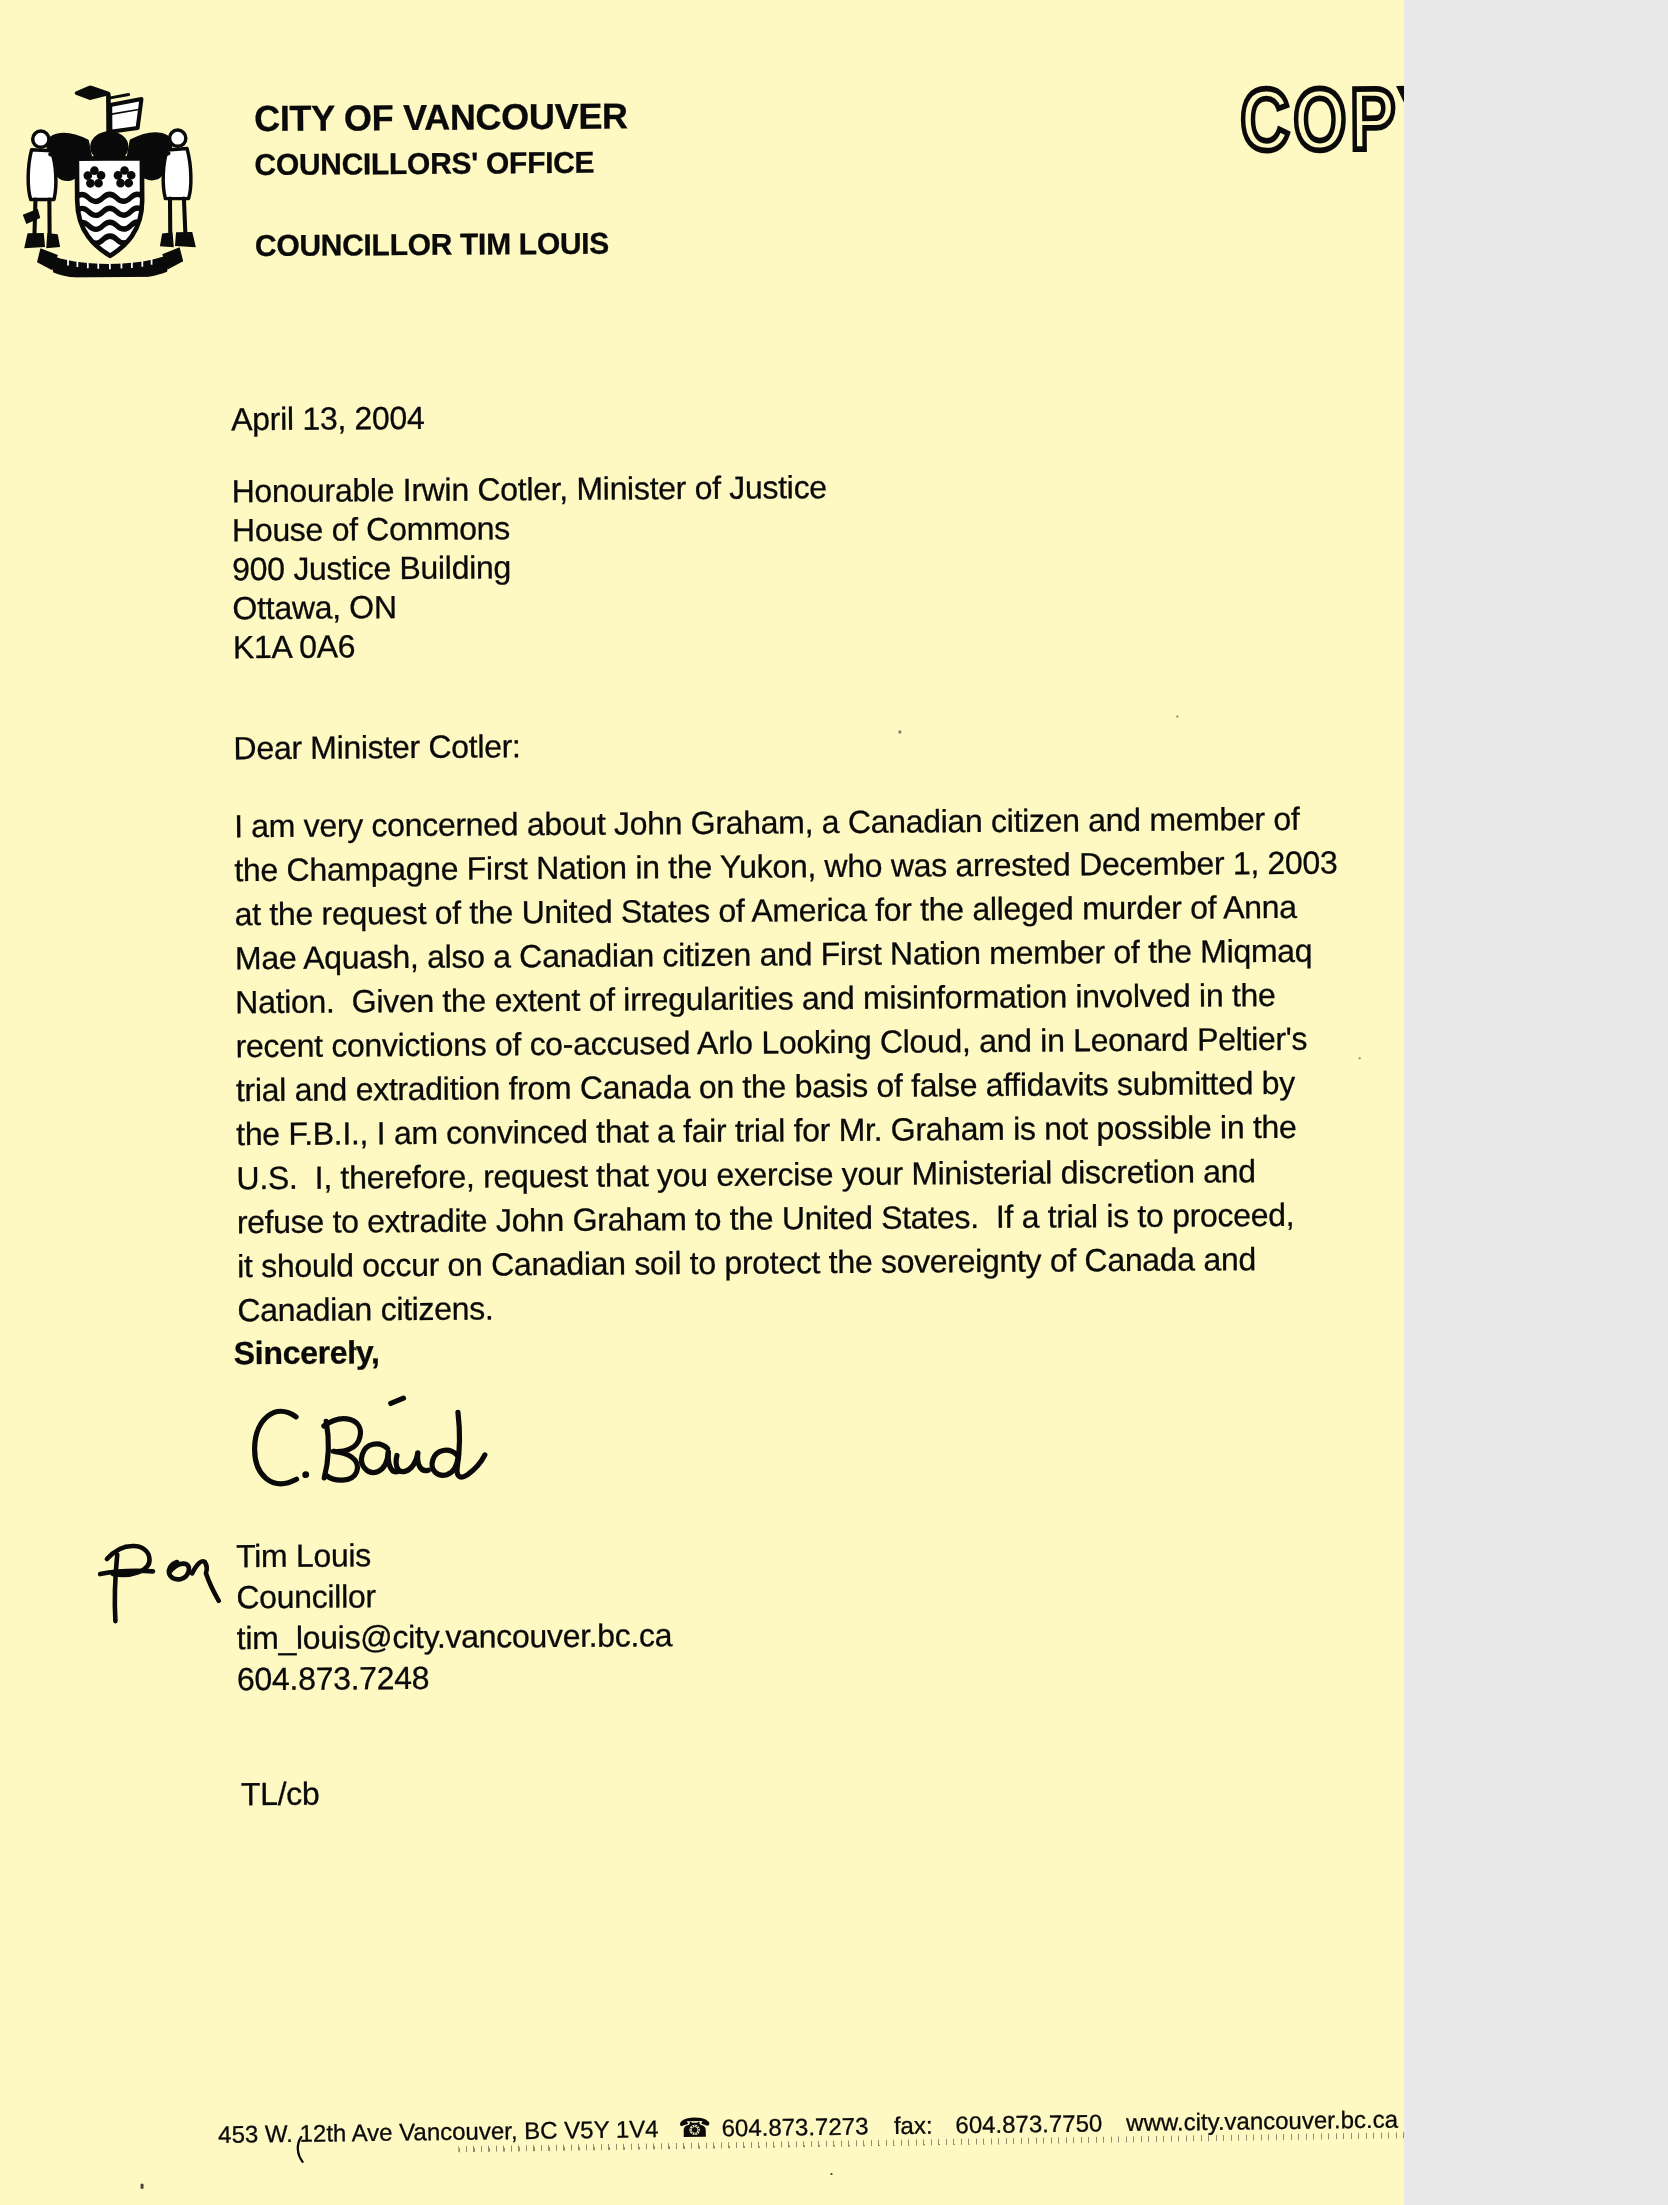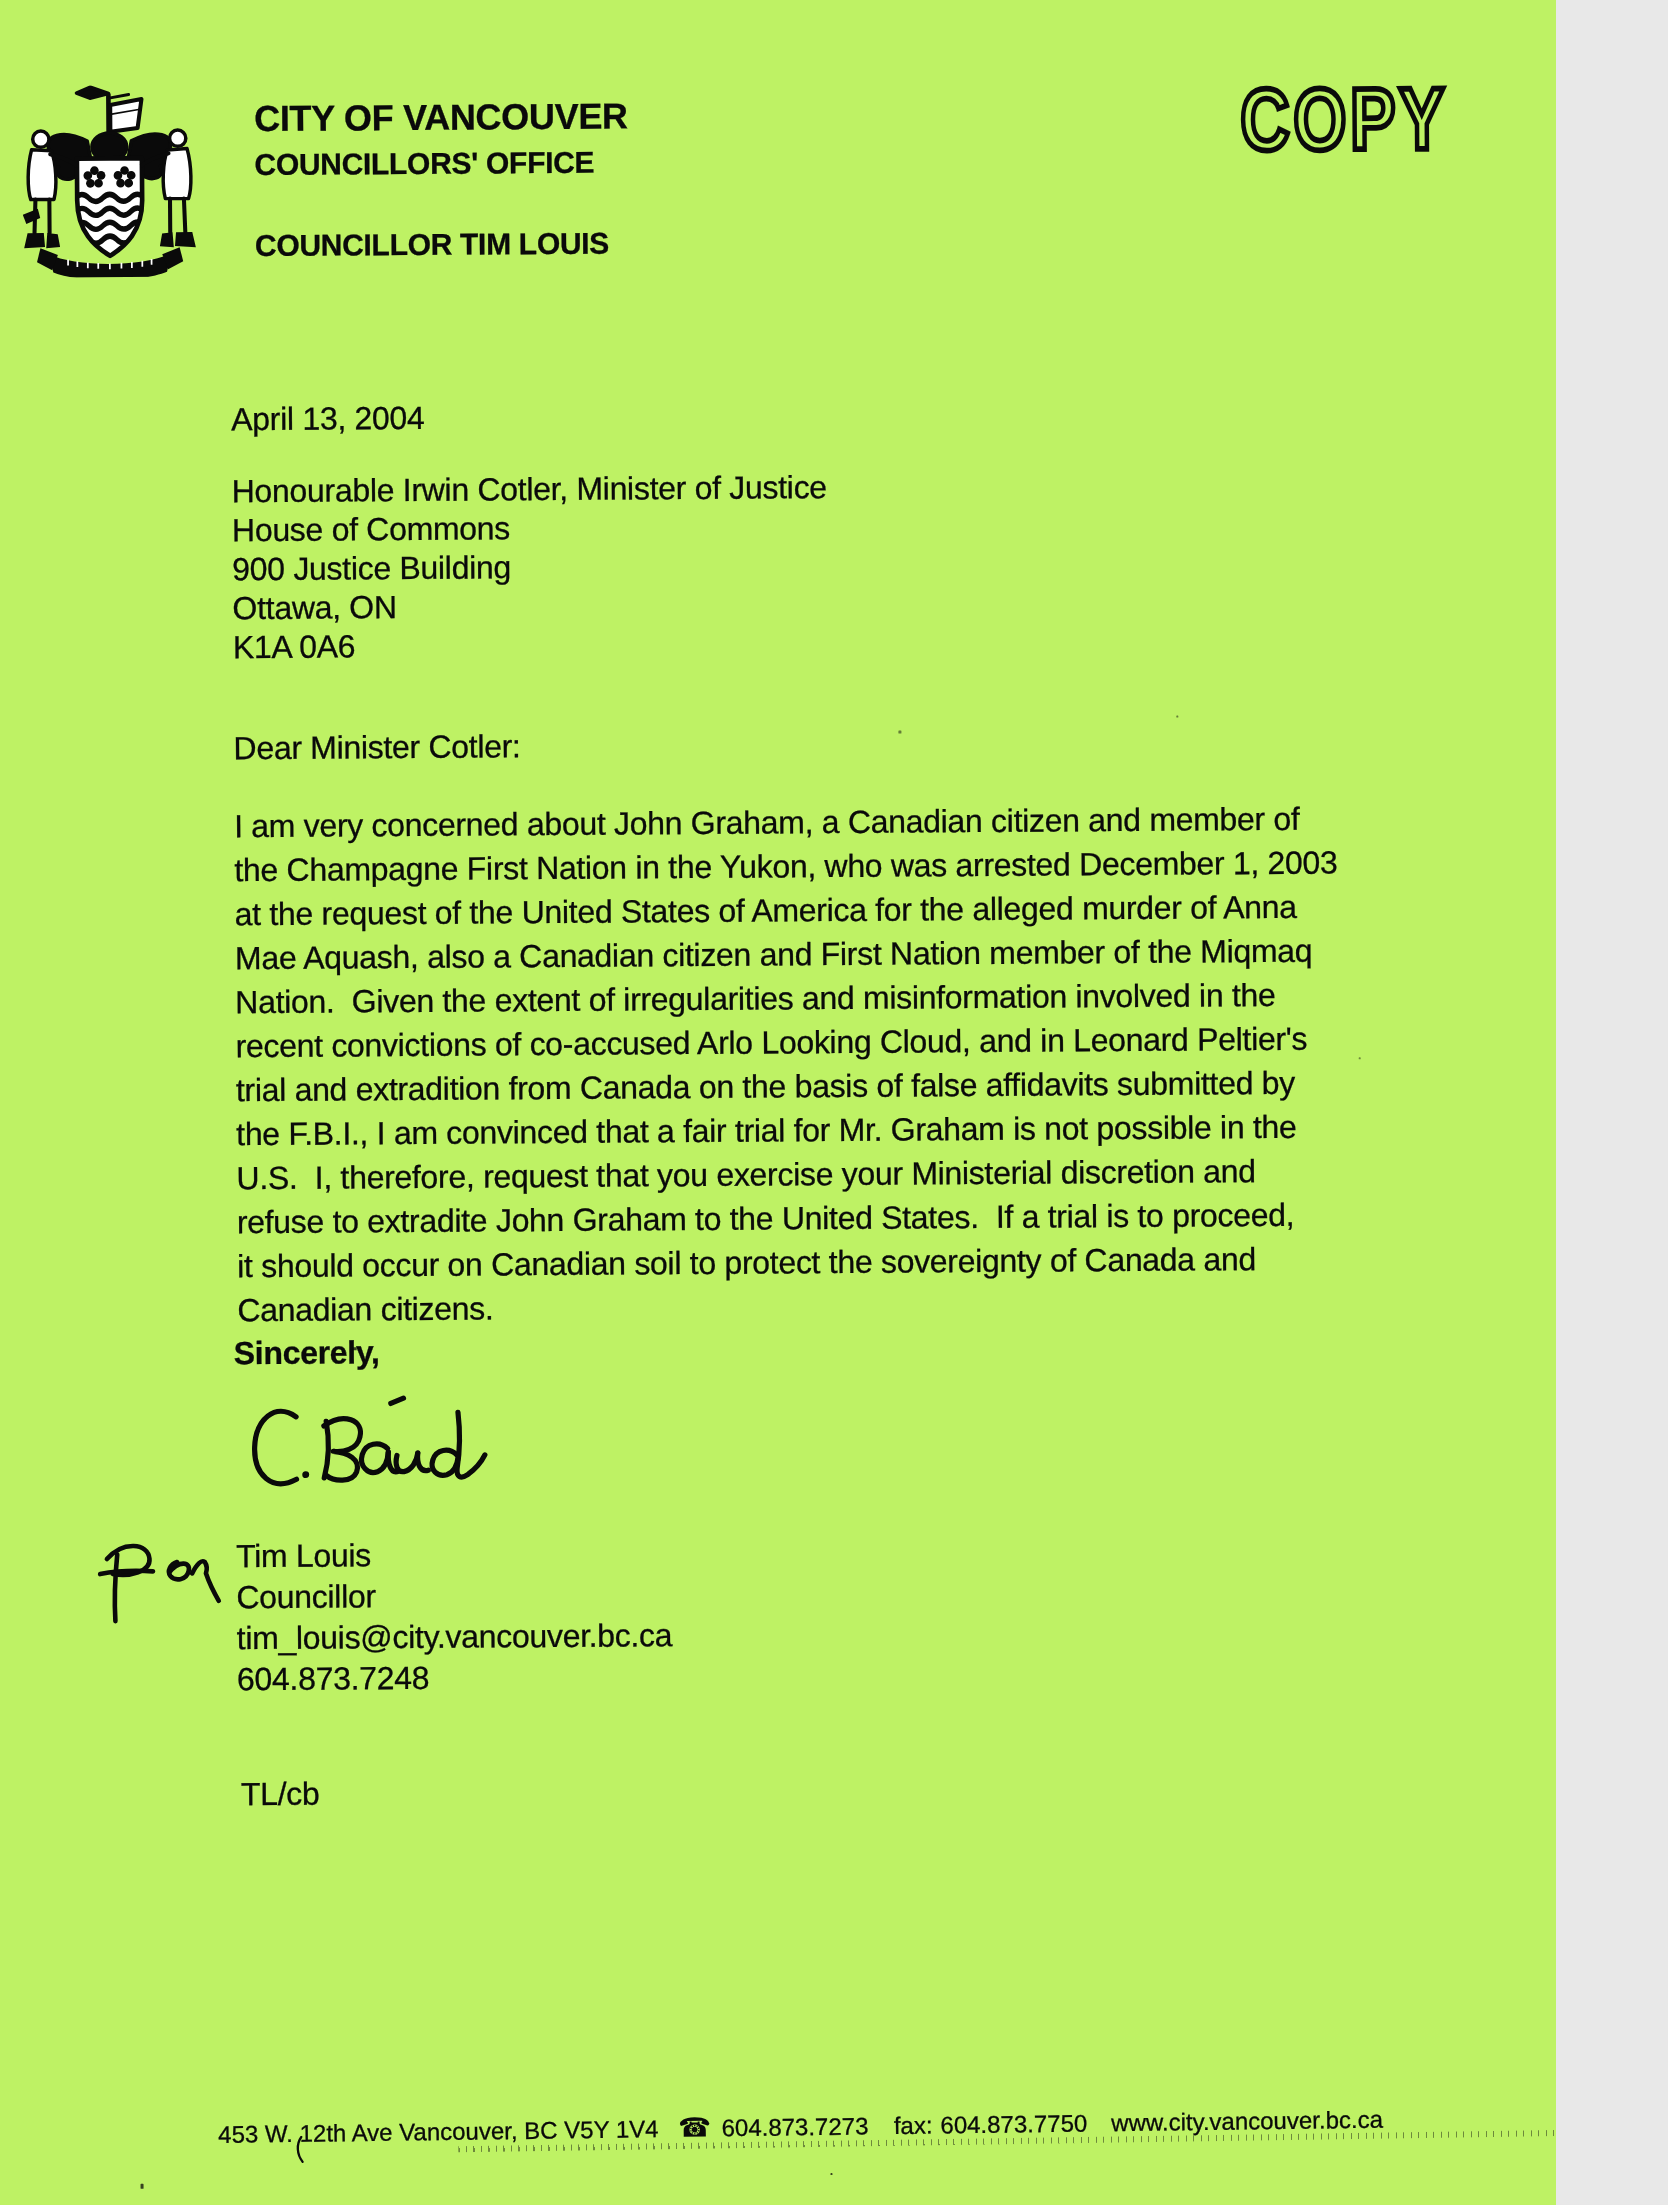--- a/index.html
+++ b/index.html
@@ -1,19 +1,19 @@
 <!DOCTYPE html>
 <html style="font-size:9.2px"><head>
 <meta charset="utf-8">
 <style>
   html,body{margin:0;padding:0;background:#e8e8e8;}
   .page{
     position:relative;
-    width:1556px;height:2205px;
-    background:#bef264;
+    width:1404px;height:2205px;
+    background:#fef9c3;
     overflow:hidden;
     font-family:"Liberation Sans", sans-serif;
     color:#0a0a0a;
   }
   .tilt{position:absolute;inset:0;transform:rotate(-0.4deg);transform-origin:834px 1102px;}
   .doc{color:#0a0a0a;-webkit-text-stroke:0.3px #0a0a0a;}
   .hdr{position:absolute;left:261px;top:97px;font-weight:bold;letter-spacing:-0.3px;}
   .city-line{font-size:36px;line-height:36px;white-space:pre;}
   .office-line{font-size:30px;line-height:30px;margin-top:12.7px;white-space:pre;}
   .councillor-line{font-size:30px;line-height:30px;margin-top:51px;white-space:pre;}
@@ -36,21 +36,21 @@
   .footer{
     position:absolute;left:211px;top:2110px;
     font-size:24px;white-space:nowrap;letter-spacing:0px;
     transform:rotate(-0.35deg);
     -webkit-text-stroke:0.3px #0a0a0a;
   }
   .footer span{display:inline-block;}
   .f-addr{margin-right:19.6px;}
   .f-phone-icon{font-size:26.6px;margin-right:10.4px;-webkit-text-stroke:0;}
   .f-phone{margin-right:25.4px;}
-  .f-faxlabel{margin-right:8px;}
+  .f-faxlabel{margin-right:23px;}
   .f-fax{margin-right:24px;}
   .speck{position:absolute;background:#0a0a0a;opacity:0.75;border-radius:0.6px;}
   .tickrow{
     position:absolute;left:451px;top:2139px;width:1196px;height:5.8px;
     background:repeating-linear-gradient(90deg,#0a0a0a 0 1.2px,transparent 1.2px 7.5px);
     opacity:0.45;transform:rotate(-0.45deg);
   }
   .squiggle{position:absolute;left:286px;top:2132px;width:15px;height:28px;}
 </style>
 </head>

